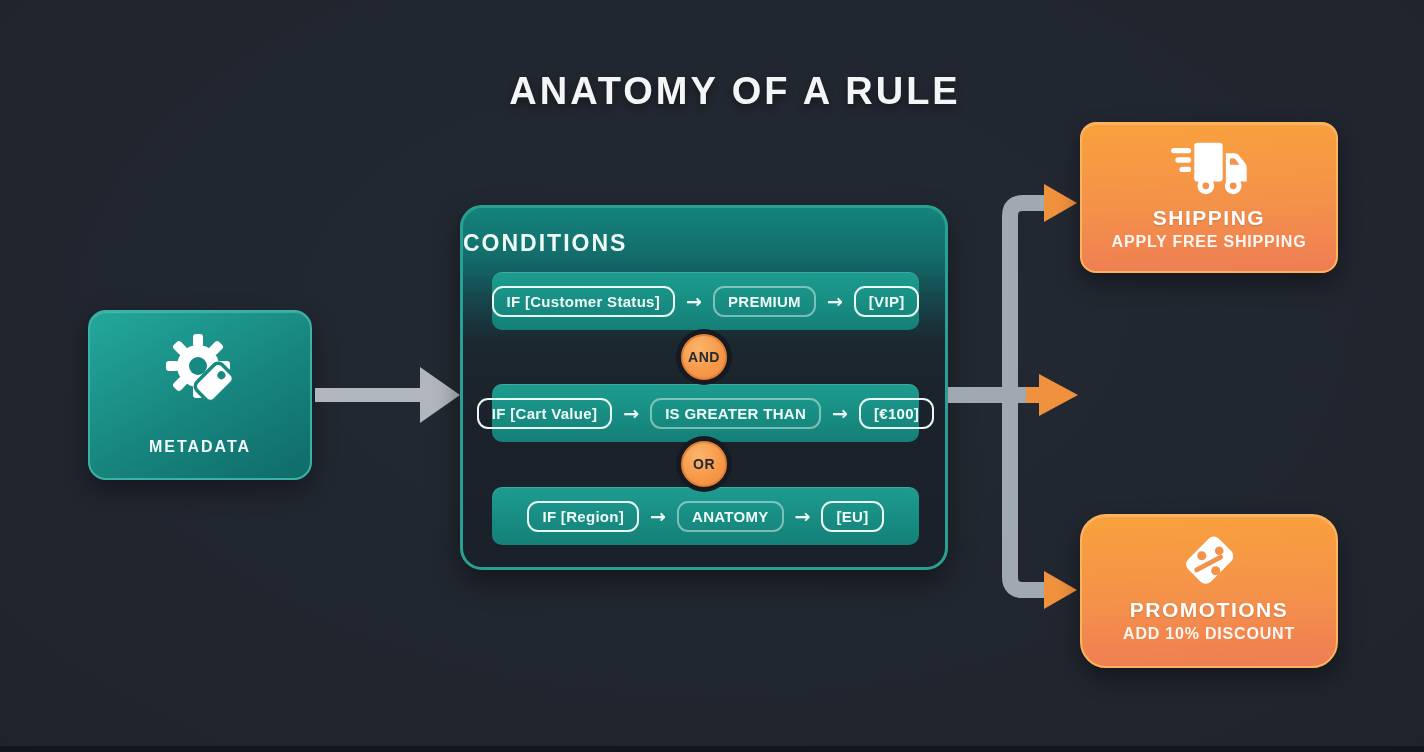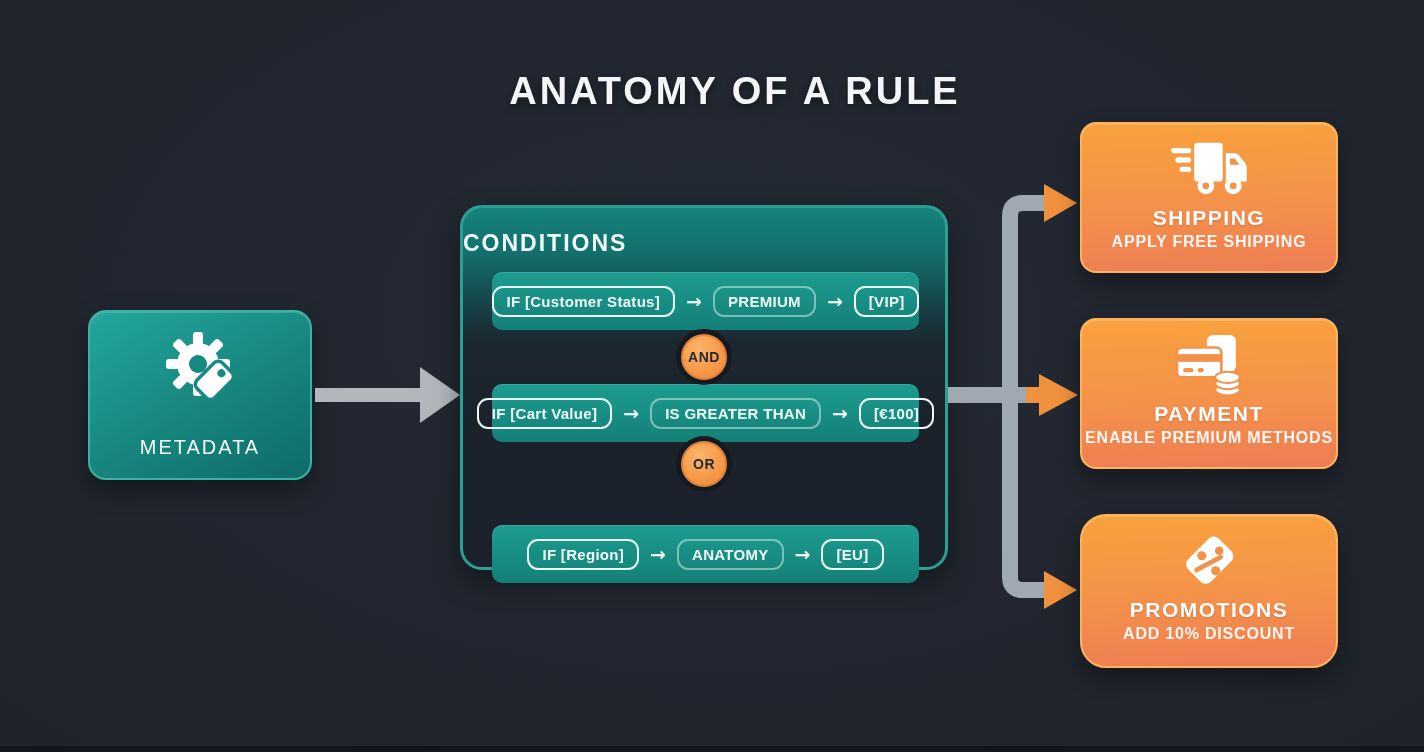--- a/index.html
+++ b/index.html
@@ -22,21 +22,21 @@
 
   
   .metadata-node{
     position:absolute; left:88px; top:310px; width:224px; height:170px;
     border-radius:18px; border:2px solid #3ab2a4;
     background:linear-gradient(150deg,#23a89c 0%,#17857e 55%,#0f6b69 100%);
     box-shadow:0 10px 24px rgba(0,0,0,.38), inset 0 1px 0 rgba(255,255,255,.18);
     display:flex; flex-direction:column; align-items:center; justify-content:center;
   }
   .metadata-node .node-label{
-    margin-top:20px; font-size:20px; font-weight:normal; letter-spacing:2px; color:#f2fbf9;
+    margin-top:20px; font-size:16px; font-weight:bold; letter-spacing:2px; color:#f2fbf9;
   }
 
   
   .flow-svg{ position:absolute; }
 
   
   .conditions-panel{
     position:absolute; left:460px; top:205px; width:488px; height:365px;
     border-radius:22px; border:3px solid #2aa095;
     background:linear-gradient(180deg,#15837d 0%,#136e6b 13%,#17454b 26%,#1b2830 37%,#1b222b 58%,#1a212a 100%);
@@ -45,21 +45,21 @@
   .conditions-header{
     position:absolute; top:22px; left:0; width:100%; text-align:left;
     font-size:23px; font-weight:bold; letter-spacing:2px; color:#eefaf7;
   }
   .condition-row{
     position:absolute; left:29px; width:427px; height:58px; border-radius:10px;
     background:linear-gradient(180deg,#1d9c8f 0%,#148078 100%);
     box-shadow:inset 0 1px 0 rgba(255,255,255,.14);
     display:flex; align-items:center; justify-content:center; gap:11px;
   }
-  .row-1{ top:64px; } .row-2{ top:176px;text-align:right; } .row-3{ top:279px;margin-top:38px; }
+  .row-1{ top:64px; } .row-2{ top:176px;text-align:right; } .row-3{ top:279px; }
   .pill{
     border:2px solid #e9f9f4; border-radius:11px; padding:5px 13px;
     font-size:15px; font-weight:bold; letter-spacing:.3px; color:#eefbf7; white-space:nowrap;
   }
   .pill.op{ border-color:rgba(233,249,244,.48); }
   .flow-arrow-glyph{
     color:#eefbf7; font-size:19px; font-weight:bold;
     font-family:"DejaVu Sans", sans-serif; line-height:1;
   }
   .logic-badge{
@@ -184,36 +184,20 @@
         <circle cx="35" cy="44" r="8" fill="#ffffff"></circle>
         <circle cx="35" cy="44" r="3.2" fill="#f3924a"></circle>
         <circle cx="61" cy="44" r="8" fill="#ffffff"></circle>
         <circle cx="61" cy="44" r="3.2" fill="#f3924a"></circle>
       </svg>
     </span>
     <span class="output-title">SHIPPING</span>
     <span class="output-subtitle">APPLY FREE SHIPPING</span>
   </div>
 
-  <div class="output-card card-payment">
-    <span class="card-icon">
-      <svg width="80" height="64" viewBox="0 0 76 62">
-        <rect x="36" y="1" width="28" height="36" rx="6" fill="#ffffff"></rect>
-        <rect x="7" y="13" width="43" height="29" rx="5" fill="#ffffff" stroke="#f3924a" stroke-width="2.5"></rect>
-        <rect x="7" y="19.5" width="43" height="7.5" fill="#f3924a"></rect>
-        <rect x="13" y="33" width="10" height="4" rx="2" fill="#f3924a"></rect>
-        <rect x="27" y="33" width="6" height="4" rx="2" fill="#f3924a"></rect>
-        <ellipse cx="56" cy="54" rx="12" ry="5.5" fill="#ffffff" stroke="#f3924a" stroke-width="2"></ellipse>
-        <ellipse cx="56" cy="48" rx="12" ry="5.5" fill="#ffffff" stroke="#f3924a" stroke-width="2"></ellipse>
-        <ellipse cx="56" cy="42" rx="12" ry="5.5" fill="#ffffff" stroke="#f3924a" stroke-width="2"></ellipse>
-      </svg>
-    </span>
-    <span class="output-title">PAYMENT</span>
-    <span class="output-subtitle">ENABLE PREMIUM METHODS</span>
-  </div>
 
   <div class="output-card card-promotions">
     <span class="card-icon">
       <svg width="70" height="66" viewBox="0 0 64 64">
         <g transform="rotate(45 32 31)">
           <rect x="16.5" y="9" width="31" height="42" rx="7" fill="#ffffff"></rect>
           <circle cx="32" cy="17" r="4.2" fill="#f3924a"></circle>
         </g>
         <g fill="#f3924a">
           <circle cx="25" cy="26" r="4.4"></circle>

